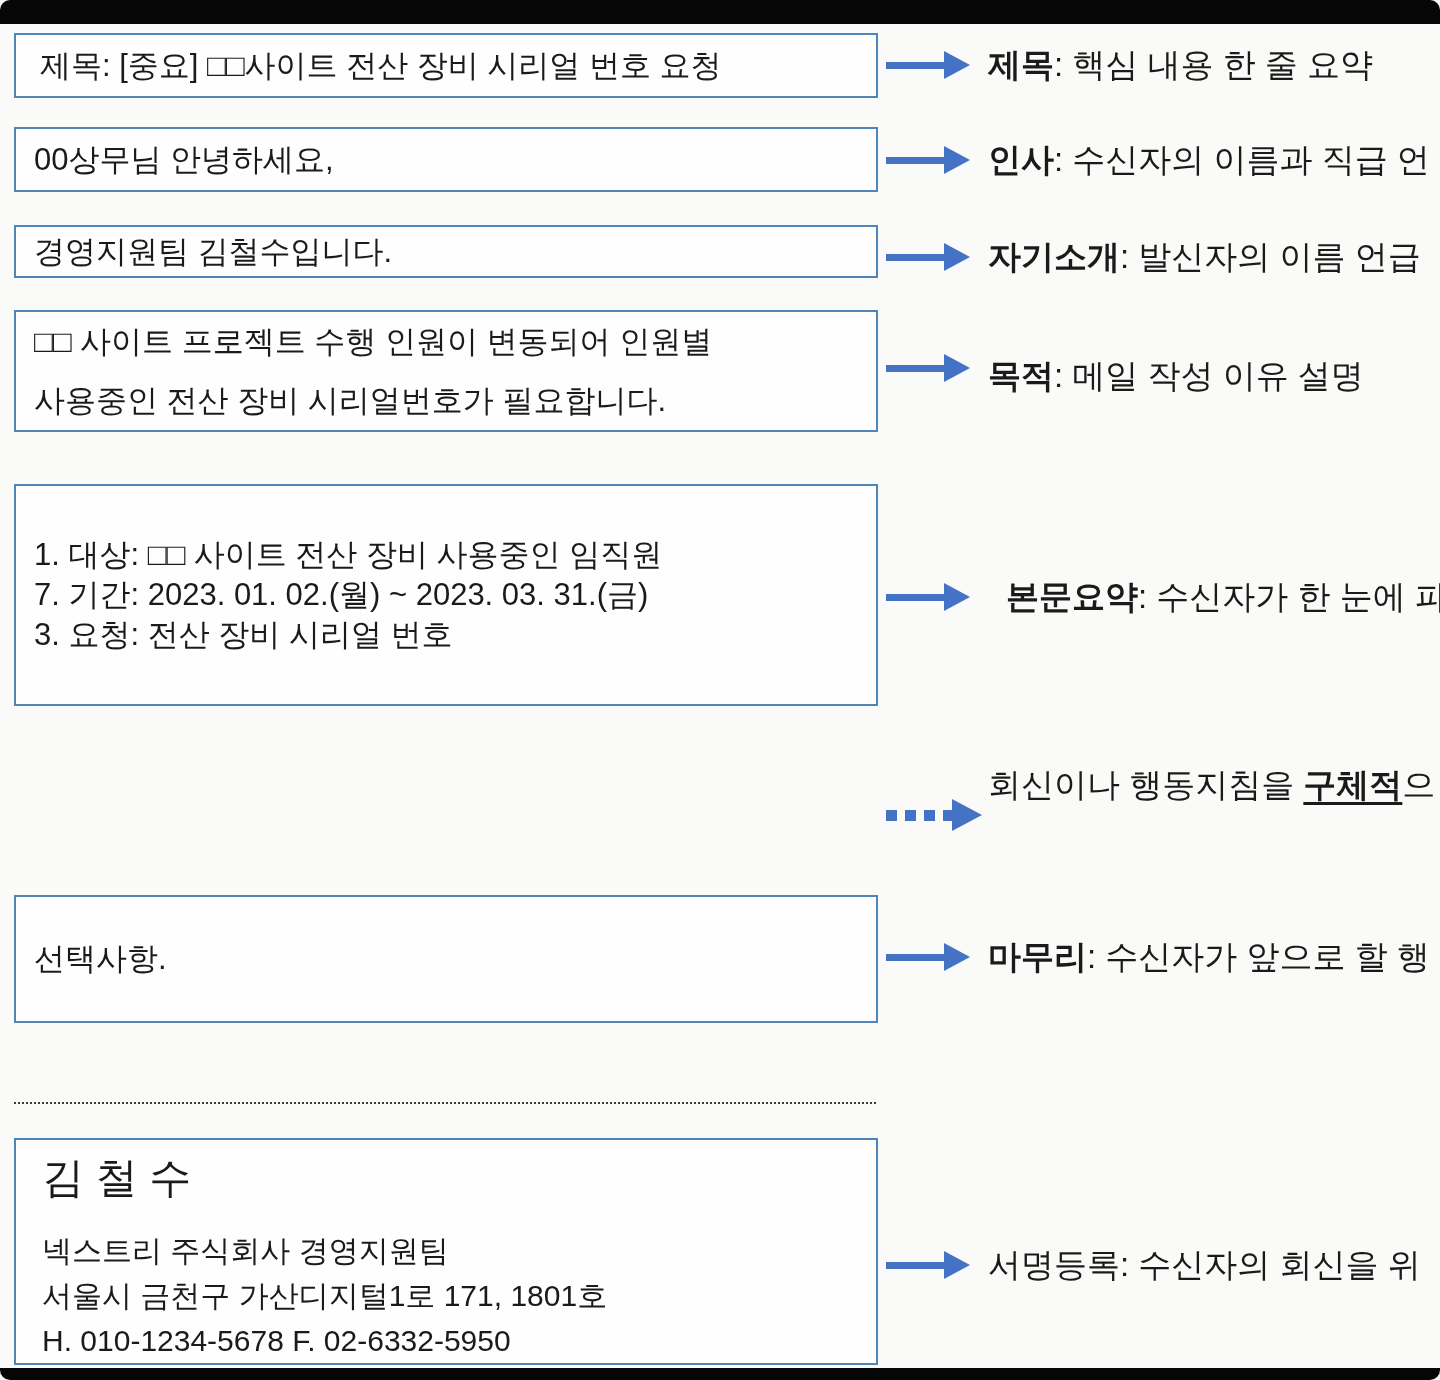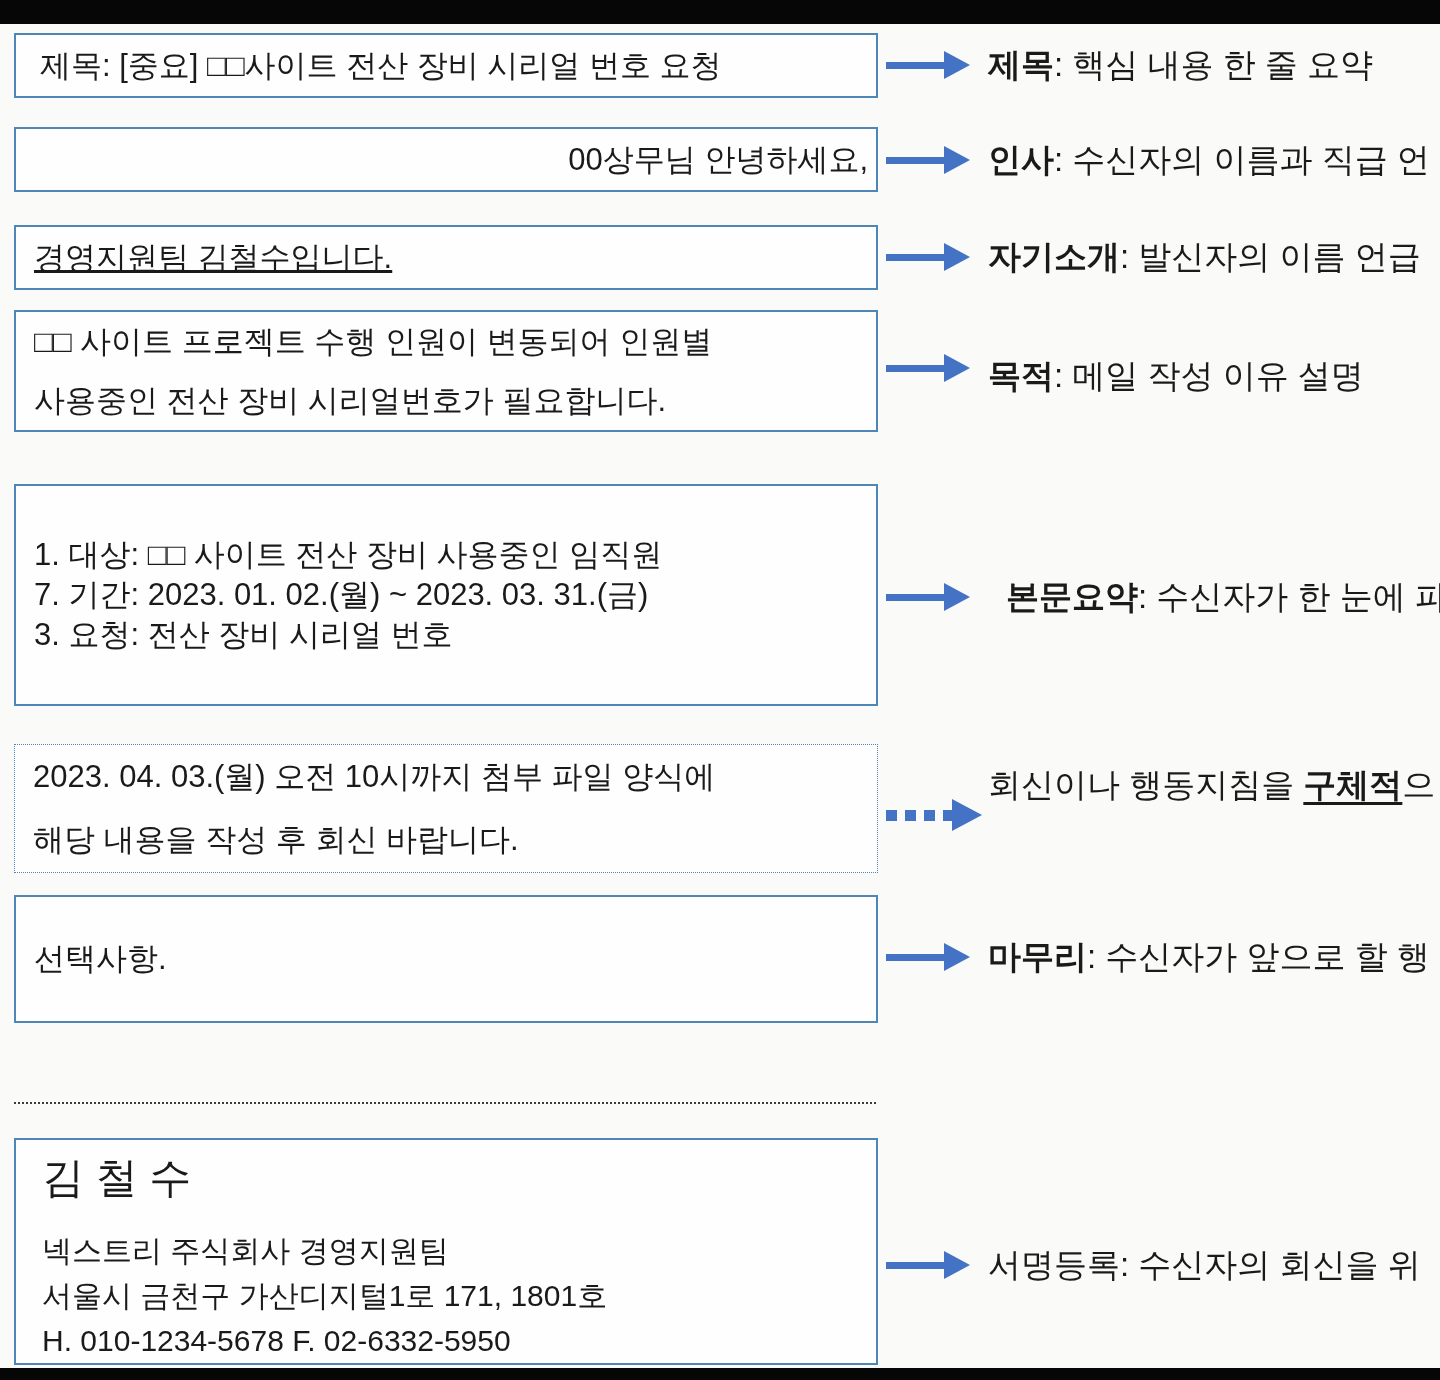--- a/index.html
+++ b/index.html
@@ -1,34 +1,34 @@
 <!DOCTYPE html>
 <html><head>
 <meta charset="utf-8">
 <style>
   html,body{margin:0;padding:0;background:#fafaf8;}
   .stage{
     position:relative;width:1440px;height:1380px;overflow:hidden;
-    background:#fafaf8;font-family:"Liberation Sans","DejaVu Sans",sans-serif;color:#1a1a1a;
+    background:#fafaf8;font-family:"Liberation Sans","DejaVu Sans",sans-serif;color:#1a1a1a;border-radius:10px;
   }
   .bar{position:absolute;left:0;width:1440px;background:#060606;}
   .bar-top{top:0;height:24px;}
   .bar-bottom{top:1368px;height:12px;}
 
   
   .ebox{
     position:absolute;left:14px;width:864px;box-sizing:border-box;
     border:2px solid #4f86b8;background:#fefefe;
     display:flex;flex-direction:column;justify-content:space-around;
     padding-left:18px;padding-right:8px;
   }
   .ebox .line{font-size:31px;line-height:40px;white-space:nowrap;}
   .b1{top:33px;height:65px;justify-content:center;padding-left:24px;}
-  .b2{top:127px;height:65px;justify-content:center;text-align:right;}
-  .b3{top:225px;height:65px;justify-content:center;text-decoration:underline;}
+  .b2{top:127px;height:65px;justify-content:center;}
+  .b3{top:225px;height:53px;justify-content:center;}
   .b4{top:310px;height:122px;}
   .b5{top:484px;height:222px;justify-content:center;}
   .b6{top:744px;height:129px;border:1px dotted #4d84c0;}
   .b7{top:895px;height:128px;}
   .b8{top:1138px;height:227px;justify-content:flex-start;padding-top:12px;padding-left:26px;}
 
   .sig-name{font-size:42px;line-height:52px;white-space:nowrap;}
   .sig-details{margin-top:24px;}
   .sig-details .line{font-size:30px;line-height:45px;white-space:nowrap;}
 
@@ -76,24 +76,20 @@
     <div class="line">□□ 사이트 프로젝트 수행 인원이 변동되어 인원별</div>
     <div class="line">사용중인 전산 장비 시리얼번호가 필요합니다.</div>
   </div>
 
   <div class="ebox b5">
     <div class="line">1. 대상: □□ 사이트 전산 장비 사용중인 임직원</div>
     <div class="line">7. 기간: 2023. 01. 02.(월) ~ 2023. 03. 31.(금)</div>
     <div class="line">3. 요청: 전산 장비 시리얼 번호</div>
   </div>
 
-  <div class="ebox b6">
-    <div class="line">2023. 04. 03.(월) 오전 10시까지 첨부 파일 양식에</div>
-    <div class="line">해당 내용을 작성 후 회신 바랍니다.</div>
-  </div>
 
   <div class="ebox b7">
     <div class="line">선택사항.</div>
   </div>
 
   <div class="sep"></div>
 
   <div class="ebox b8">
     <div class="sig-name">김 철 수</div>
     <div class="sig-details">

